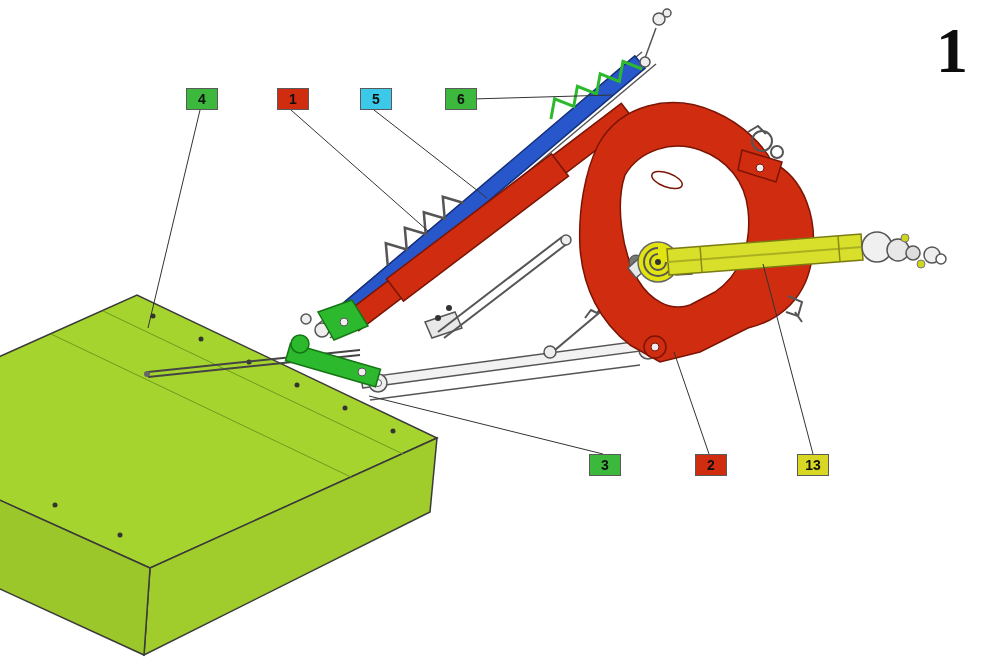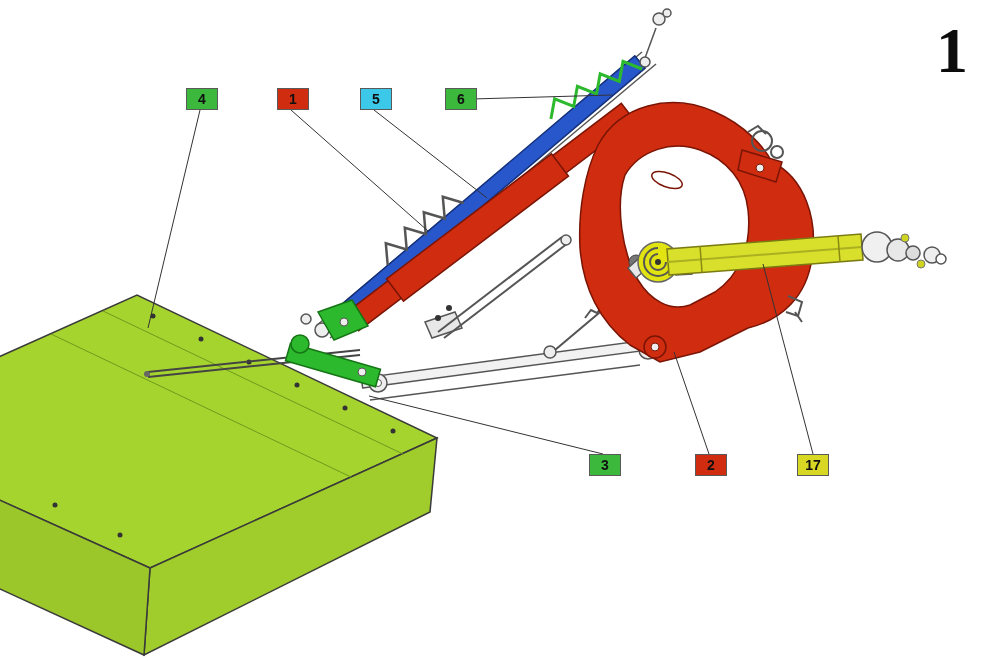--- a/index.html
+++ b/index.html
@@ -183,16 +183,16 @@
       <line x1="813" y1="454" x2="763" y2="264"></line>
     </g>
   </svg>
 
   <div class="callout c-green" id="co-4"><span>4</span></div>
   <div class="callout c-red" id="co-1"><span>1</span></div>
   <div class="callout c-cyan" id="co-5"><span>5</span></div>
   <div class="callout c-green" id="co-6"><span>6</span></div>
   <div class="callout c-green" id="co-3"><span>3</span></div>
   <div class="callout c-red" id="co-2"><span>2</span></div>
-  <div class="callout c-yellow" id="co-13"><span>17</span></div>
+  <div class="callout c-yellow" id="co-13"><span>13</span></div>
 
   <div class="figure-number">1</div>
 </div>
 
 </body></html>

